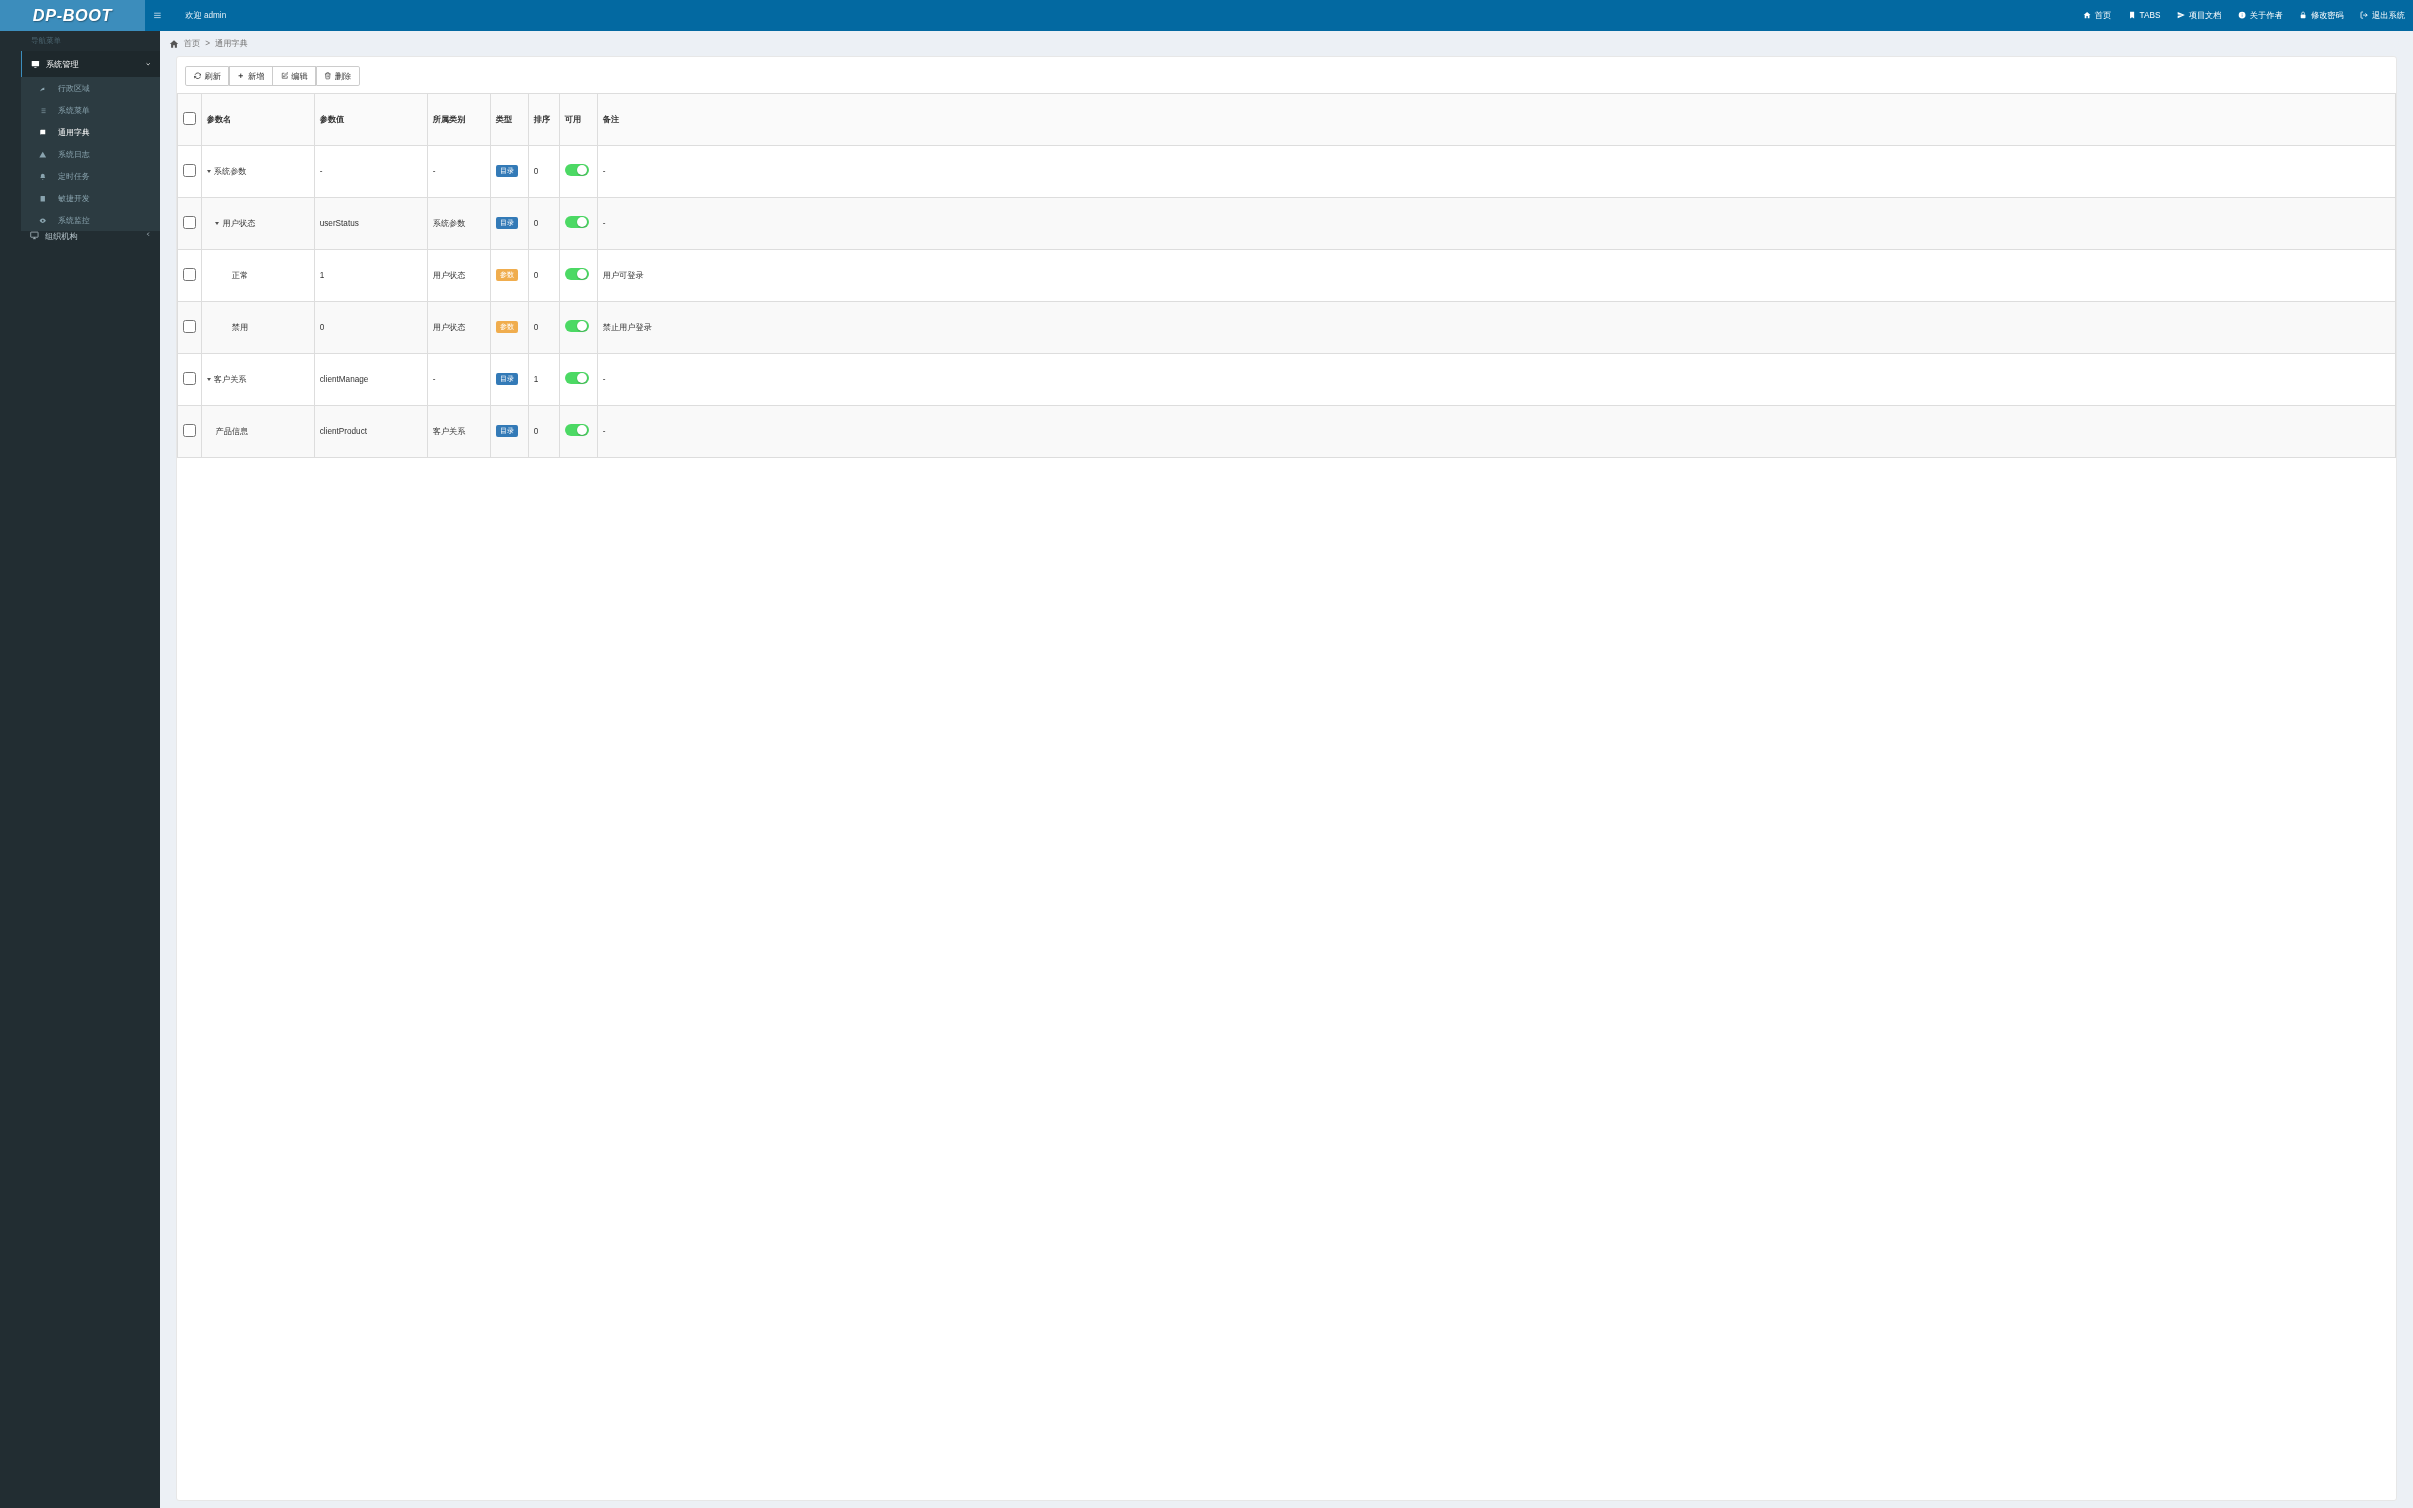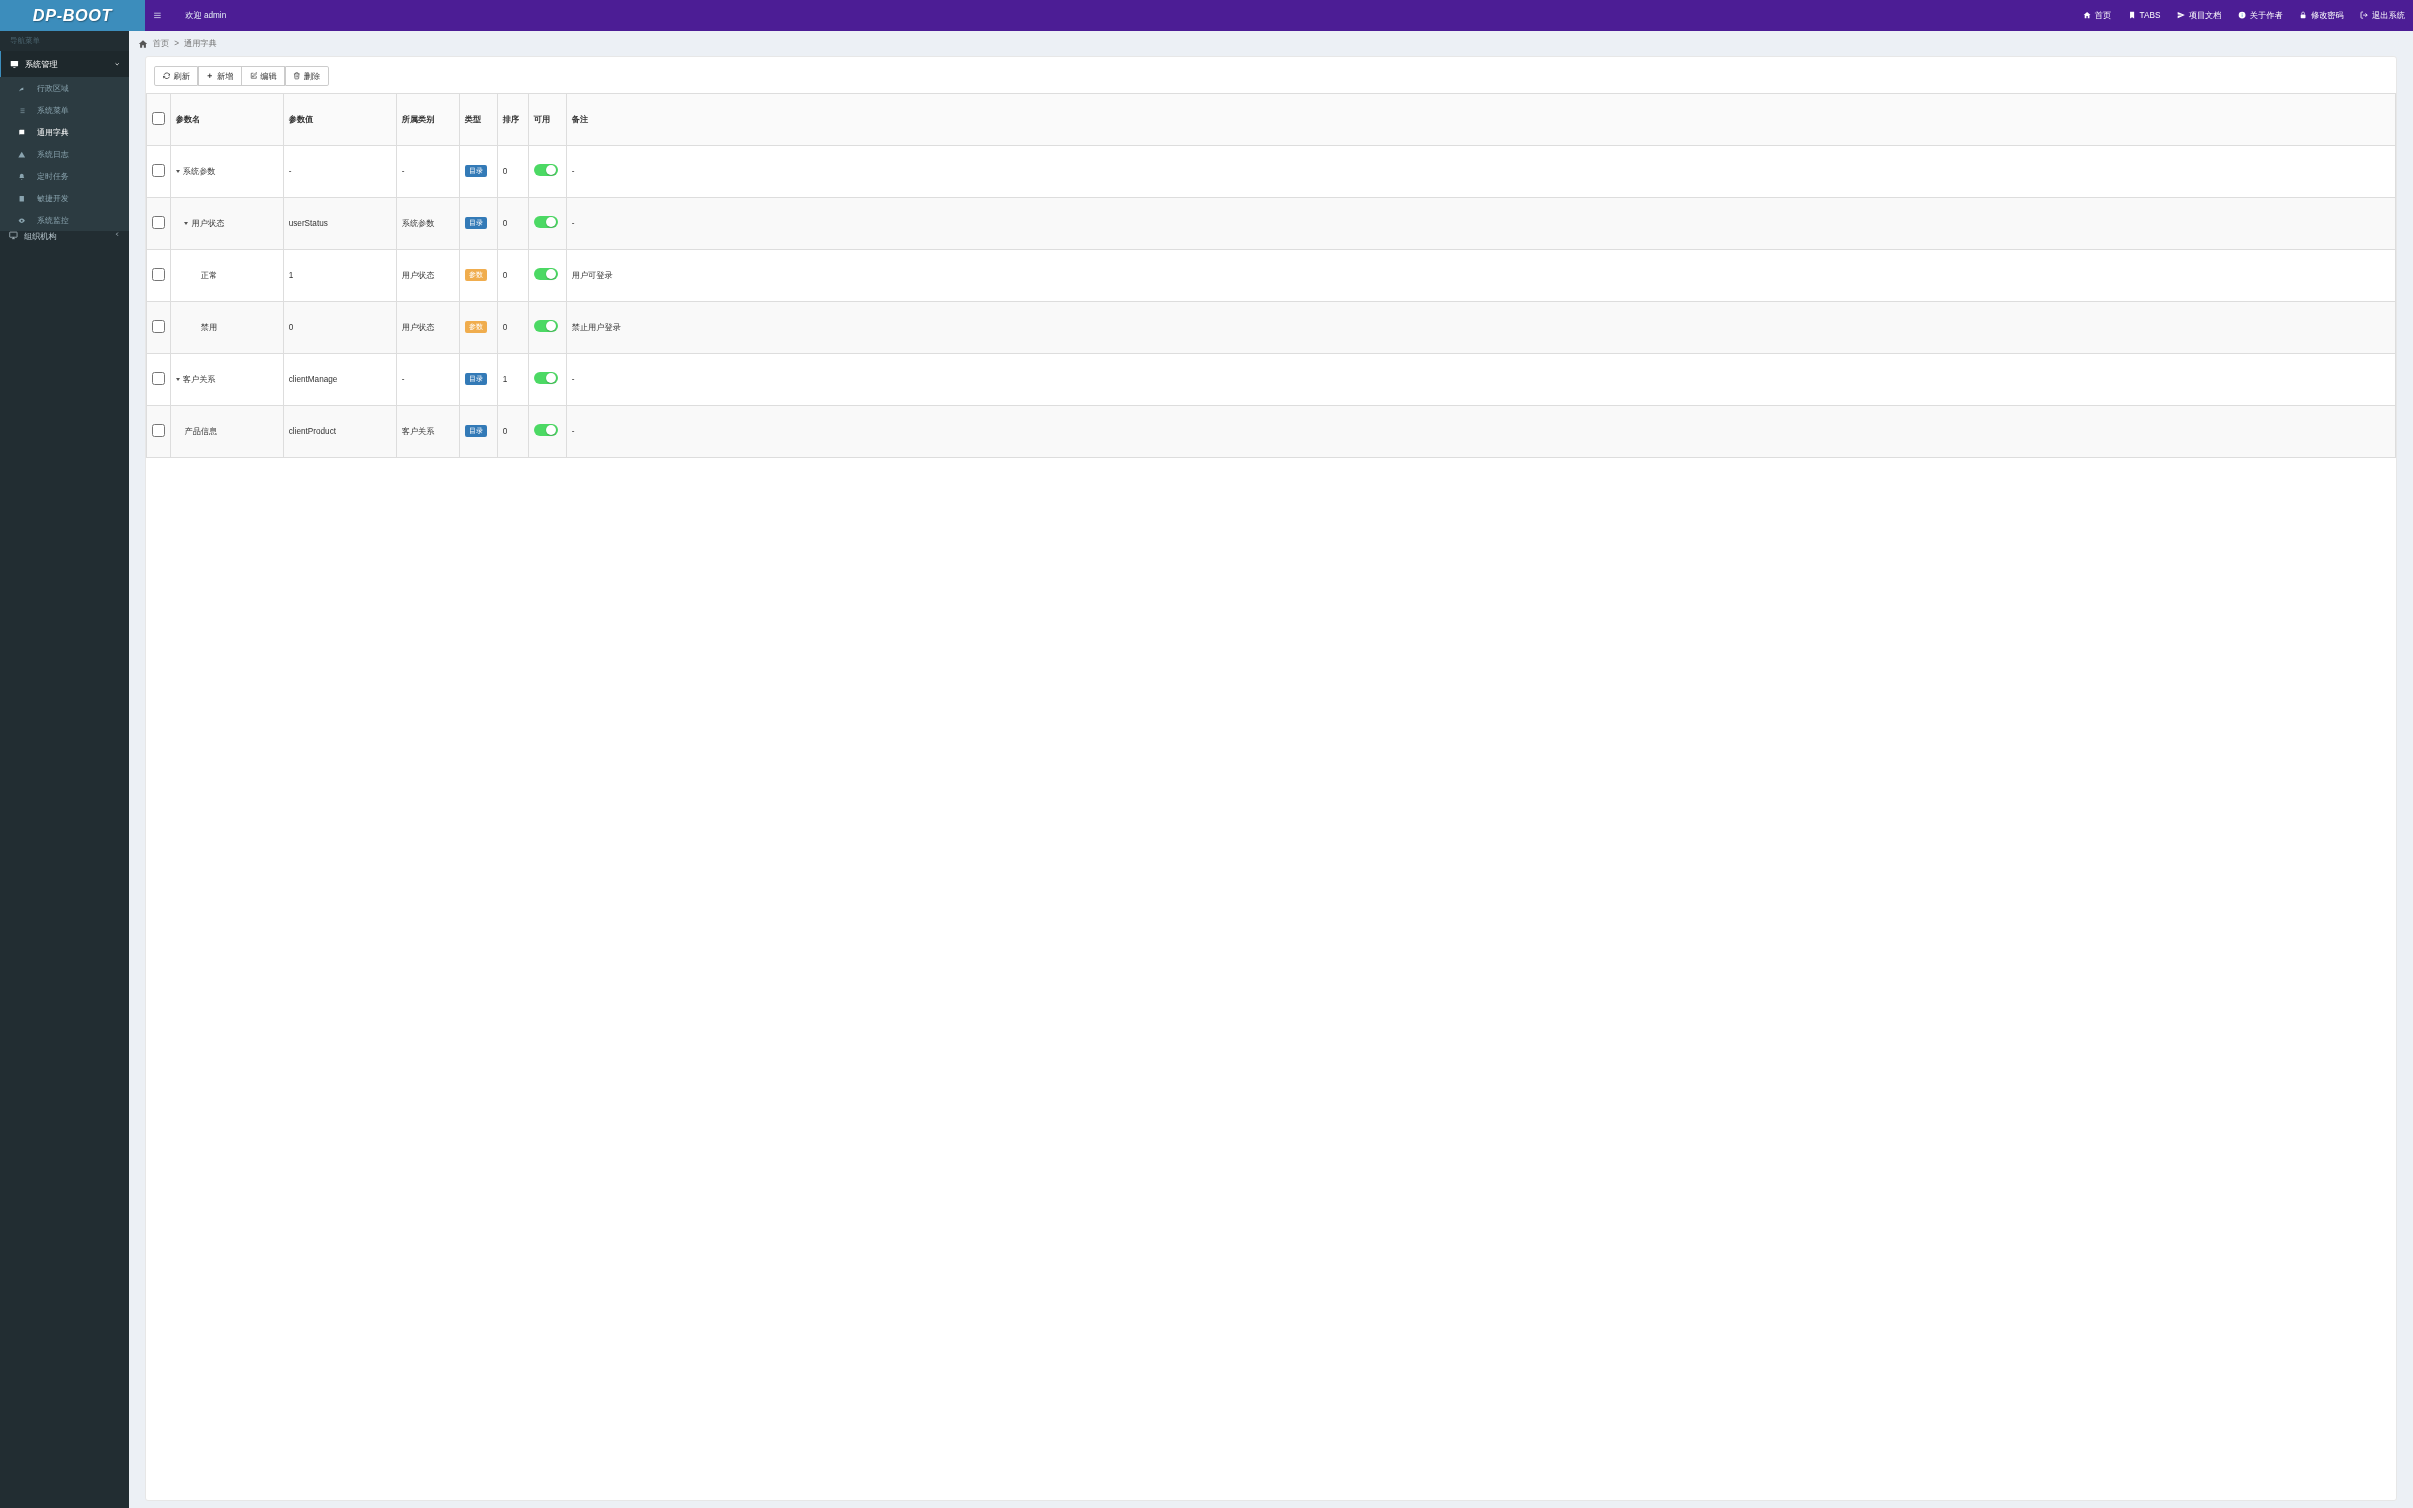--- a/index.html
+++ b/index.html
@@ -1,31 +1,31 @@
 <!DOCTYPE html>
 <html style="font-size:10px"><head>
 <meta charset="utf-8">
 <style>
 *{margin:0;padding:0;box-sizing:border-box;font-family:"Helvetica Neue",Arial,sans-serif;}
 html,body{height:100%;width:100%;}
 body{display:flex;flex-direction:column;font-size:8.2px;color:#333;}
 
-.header{height:31px;background:#4c1d95;color:#fff;display:flex;align-items:center;flex-shrink:0;}
+.header{height:31px;background:#0369a1;color:#fff;display:flex;align-items:center;flex-shrink:0;}
 .logo{width:145px;height:31px;background:#3c8dbc;display:flex;align-items:center;justify-content:center;}
 .logo-text{font-size:16.3px;font-weight:900;font-style:italic;letter-spacing:0.6px;color:#fff;text-shadow:0.6px 0.6px 1.3px rgba(0,0,0,0.35);}
 .header-left{display:flex;align-items:center;padding-left:7.5px;gap:24px;color:#e6f0f7;}
 .menu-toggle{cursor:pointer;color:#e6f0f7;display:flex;align-items:center;}
 .welcome{font-size:8.2px;}
 .header-right{margin-left:auto;display:flex;align-items:center;height:100%;}
 .nav-item{display:flex;align-items:center;gap:3.8px;padding:0 8.2px;height:100%;cursor:pointer;color:#fff;font-size:8.2px;}
 .nav-item svg{flex-shrink:0;}
 
 .body{flex:1;display:flex;min-height:0;}
 
-.sidebar{width:129px;background:#222d32;color:#b8c7ce;display:flex;flex-direction:column;flex-shrink:0;}
+.sidebar{width:160px;background:#222d32;color:#b8c7ce;display:flex;flex-direction:column;flex-shrink:0;padding-left:21px;}
 .sidebar-header{height:20px;line-height:20px;padding-left:10px;font-size:7.5px;color:#4b646f;}
 .menu-group{}
 .menu-parent{display:flex;align-items:center;height:26.4px;padding:0 8.8px;color:#fff;cursor:pointer;font-size:8.2px;border-left:1.9px solid transparent;}
 .menu-parent.active{background:#1e282c;border-left:1.9px solid #3c8dbc;}
 .menu-parent .chev{margin-left:auto;}
 .menu-parent span.label{margin-left:6.3px;}
 .menu-child{display:flex;align-items:center;height:22px;padding-left:17.6px;cursor:pointer;font-size:7.9px;color:#8aa4af;background:#2c3b41;}
 .menu-child.active{color:#fff;}
 .menu-child span.label{margin-left:12px;}
 .menu-collapsed{display:flex;align-items:flex-start;height:26.4px;padding:0 8.8px;color:#b8c7ce;cursor:pointer;font-size:8.2px;}

